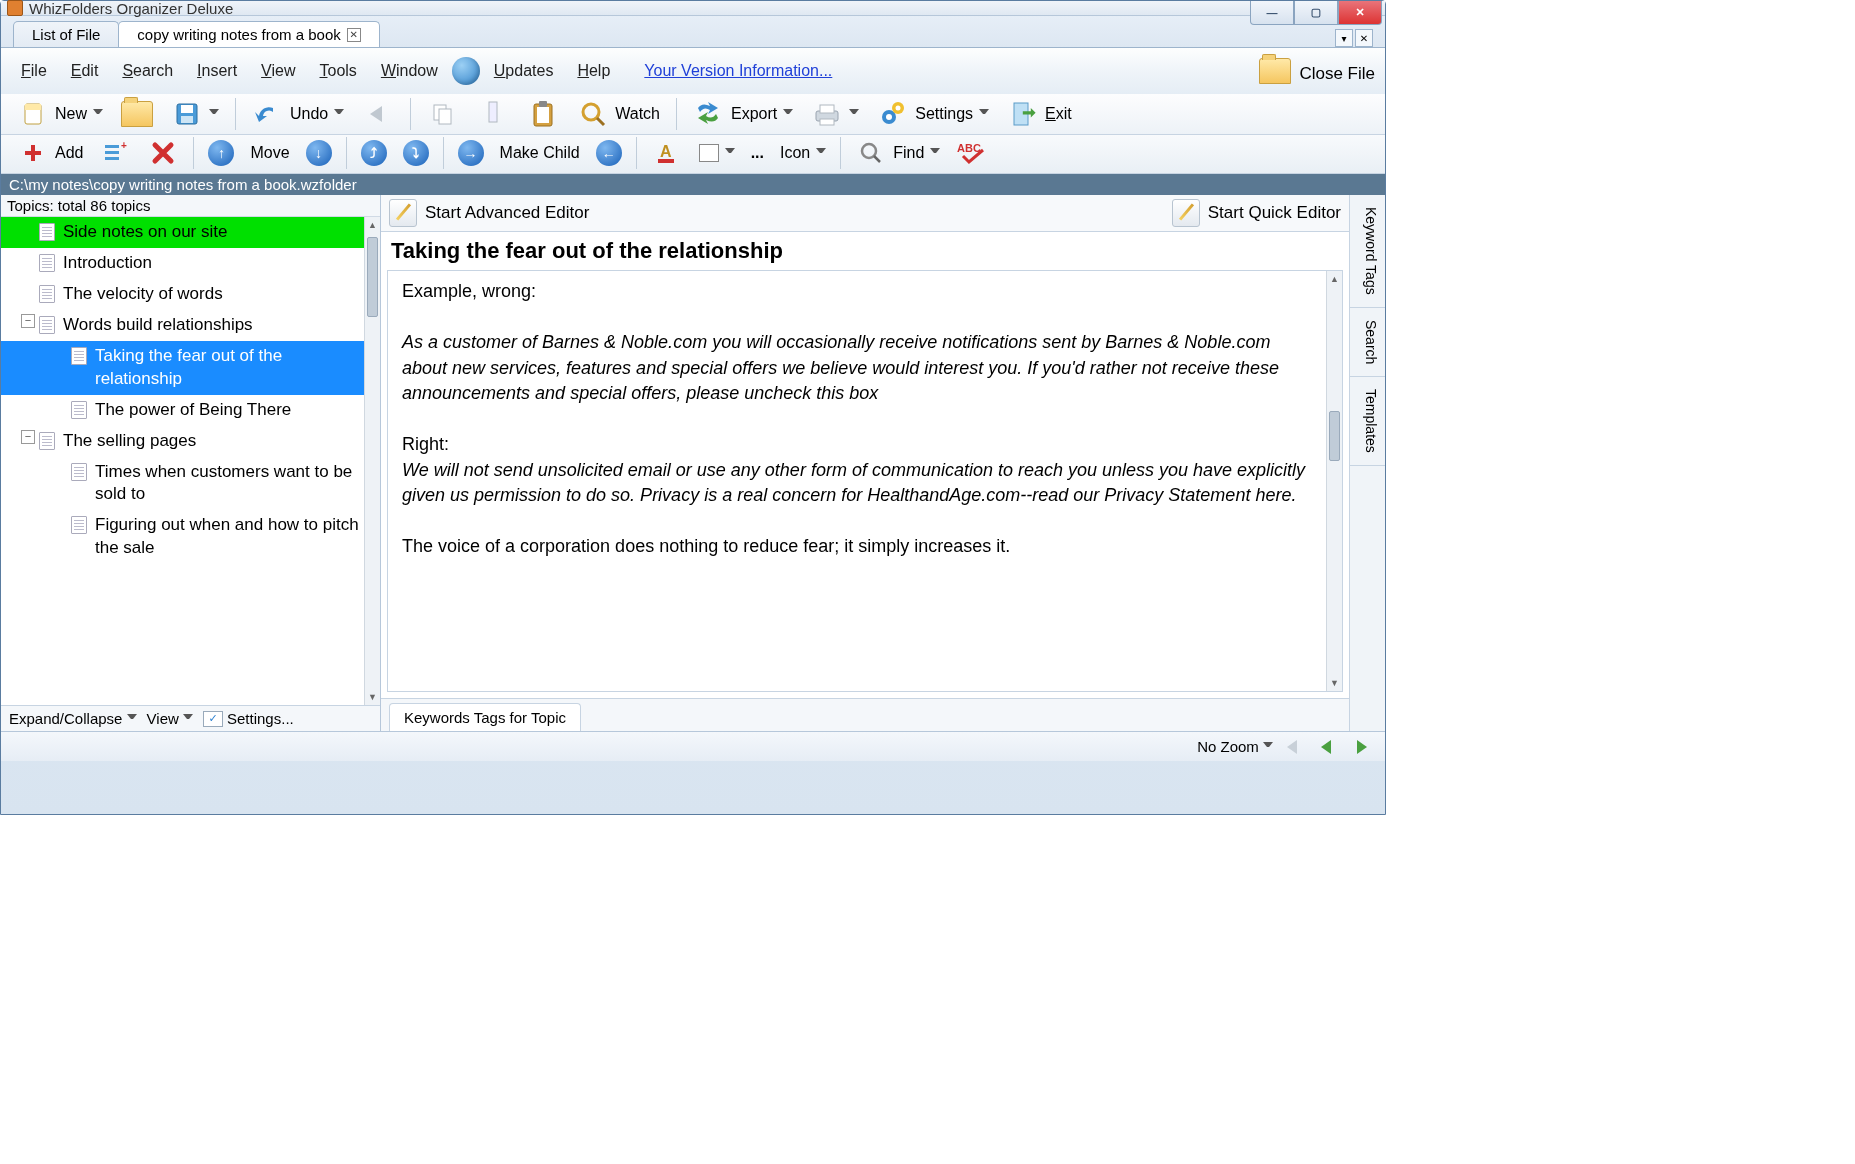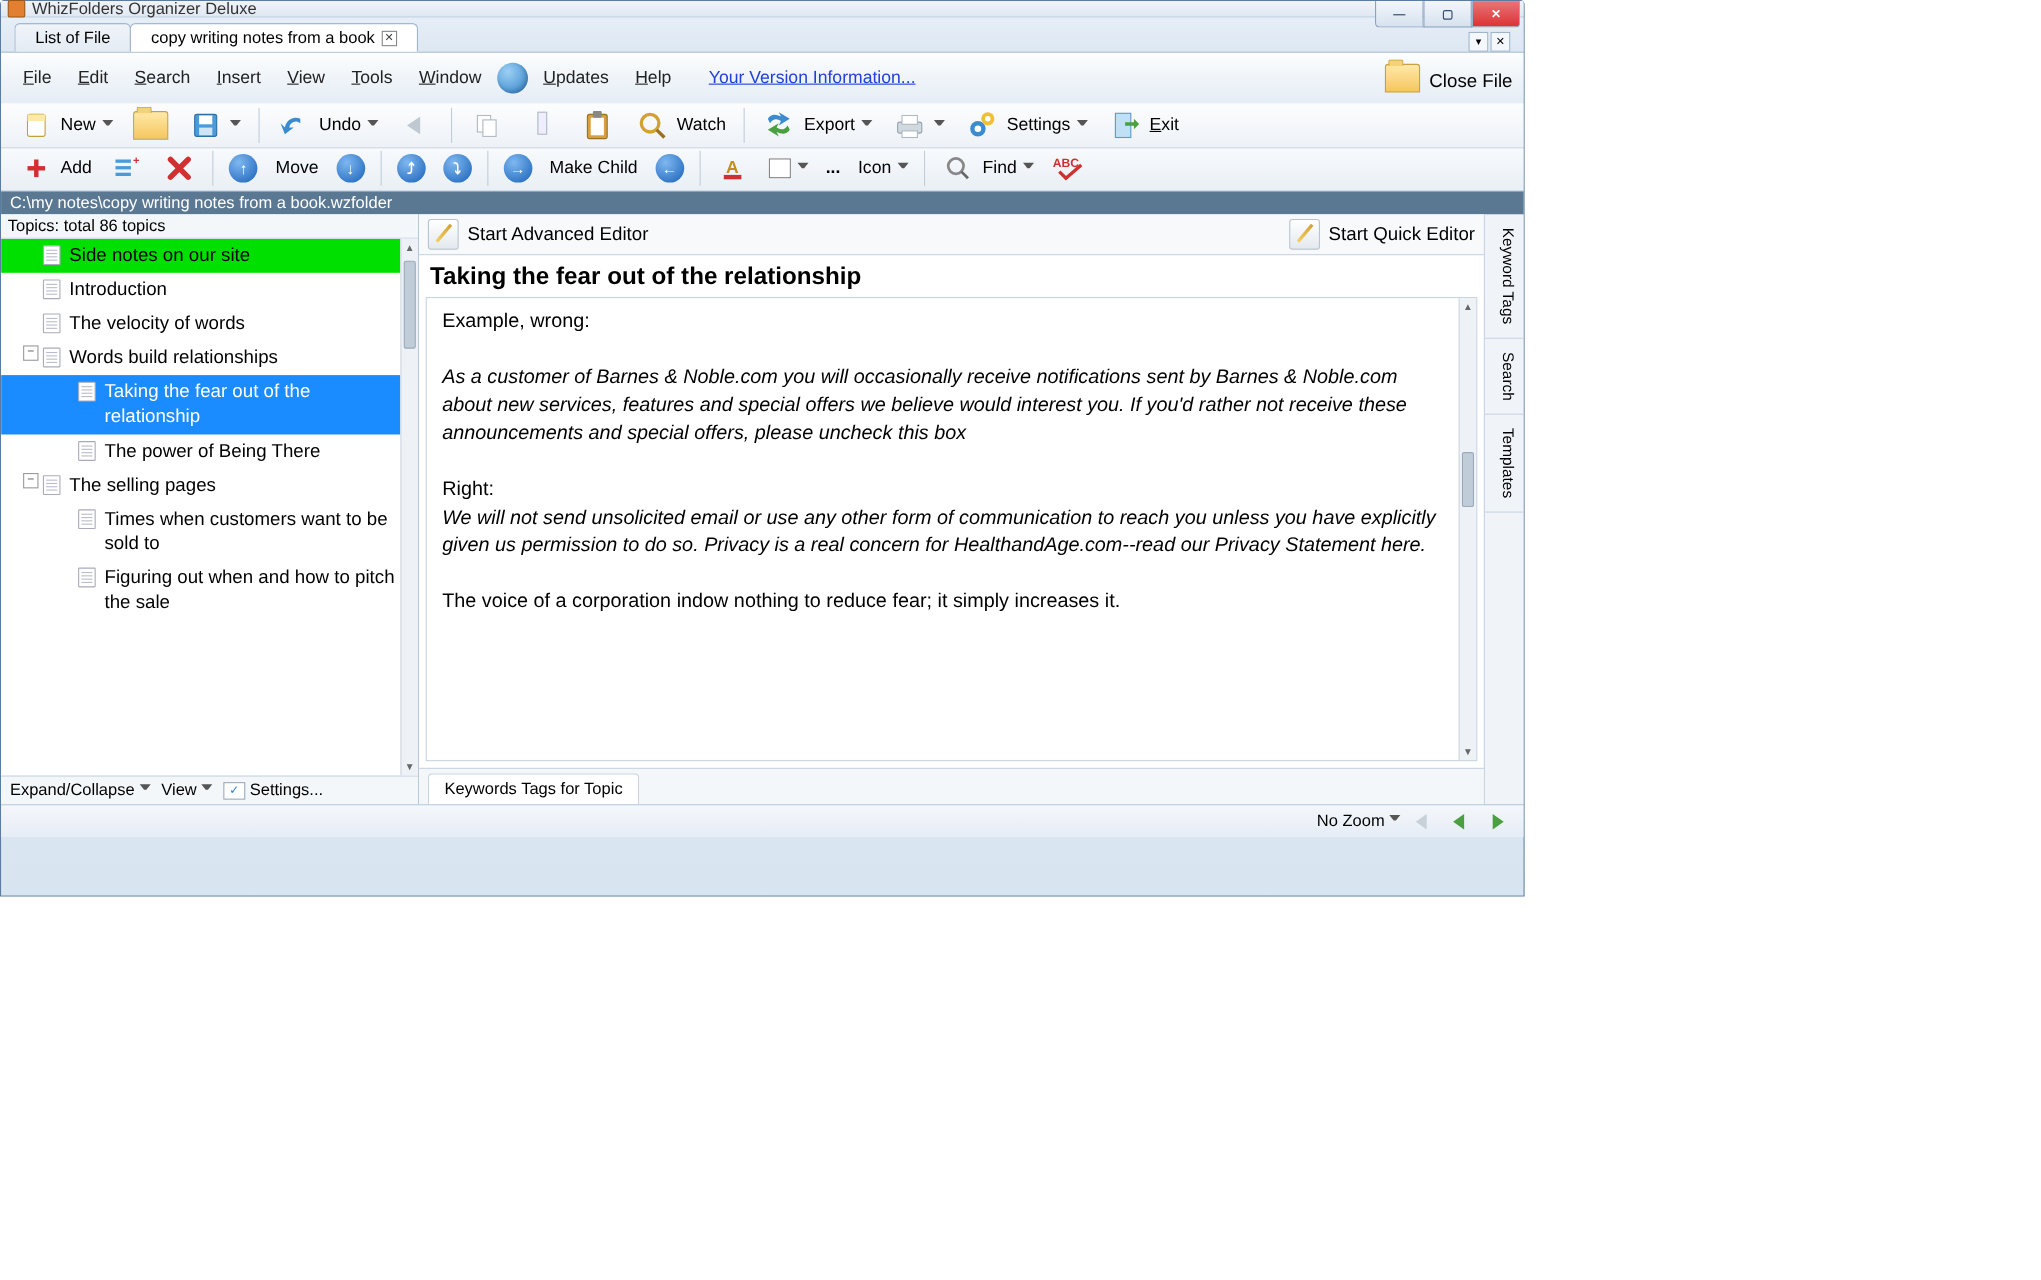--- a/index.html
+++ b/index.html
@@ -431,21 +431,21 @@
       <div class="contenttitle">Taking the fear out of the relationship</div>
       <div class="content">
         <div class="contentinner">
           <p>Example, wrong:</p>
           <br>
           <p class="it">As a customer of Barnes &amp; Noble.com you will occasionally receive notifications sent by Barnes &amp; Noble.com about new services, features and special offers we believe would interest you. If you'd rather not receive these announcements and special offers, please uncheck this box</p>
           <br>
           <p>Right:</p>
           <p class="it">We will not send unsolicited email or use any other form of communication to reach you unless you have explicitly given us permission to do so. Privacy is a real concern for HealthandAge.com--read our Privacy Statement here.</p>
           <br>
-          <p>The voice of a corporation indow nothing to reduce fear; it simply increases it.</p>
+          <p>The voice of a corporation does nothing to reduce fear; it simply increases it.</p>
         </div>
         <div class="scrollv">
           <div class="arr" style="top:0">▲</div>
           <div class="thumb"></div>
           <div class="arr" style="bottom:0">▼</div>
         </div>
       </div>
       <div class="midfoot">
         <span class="kwdtab">Keywords Tags for Topic</span>
       </div>

